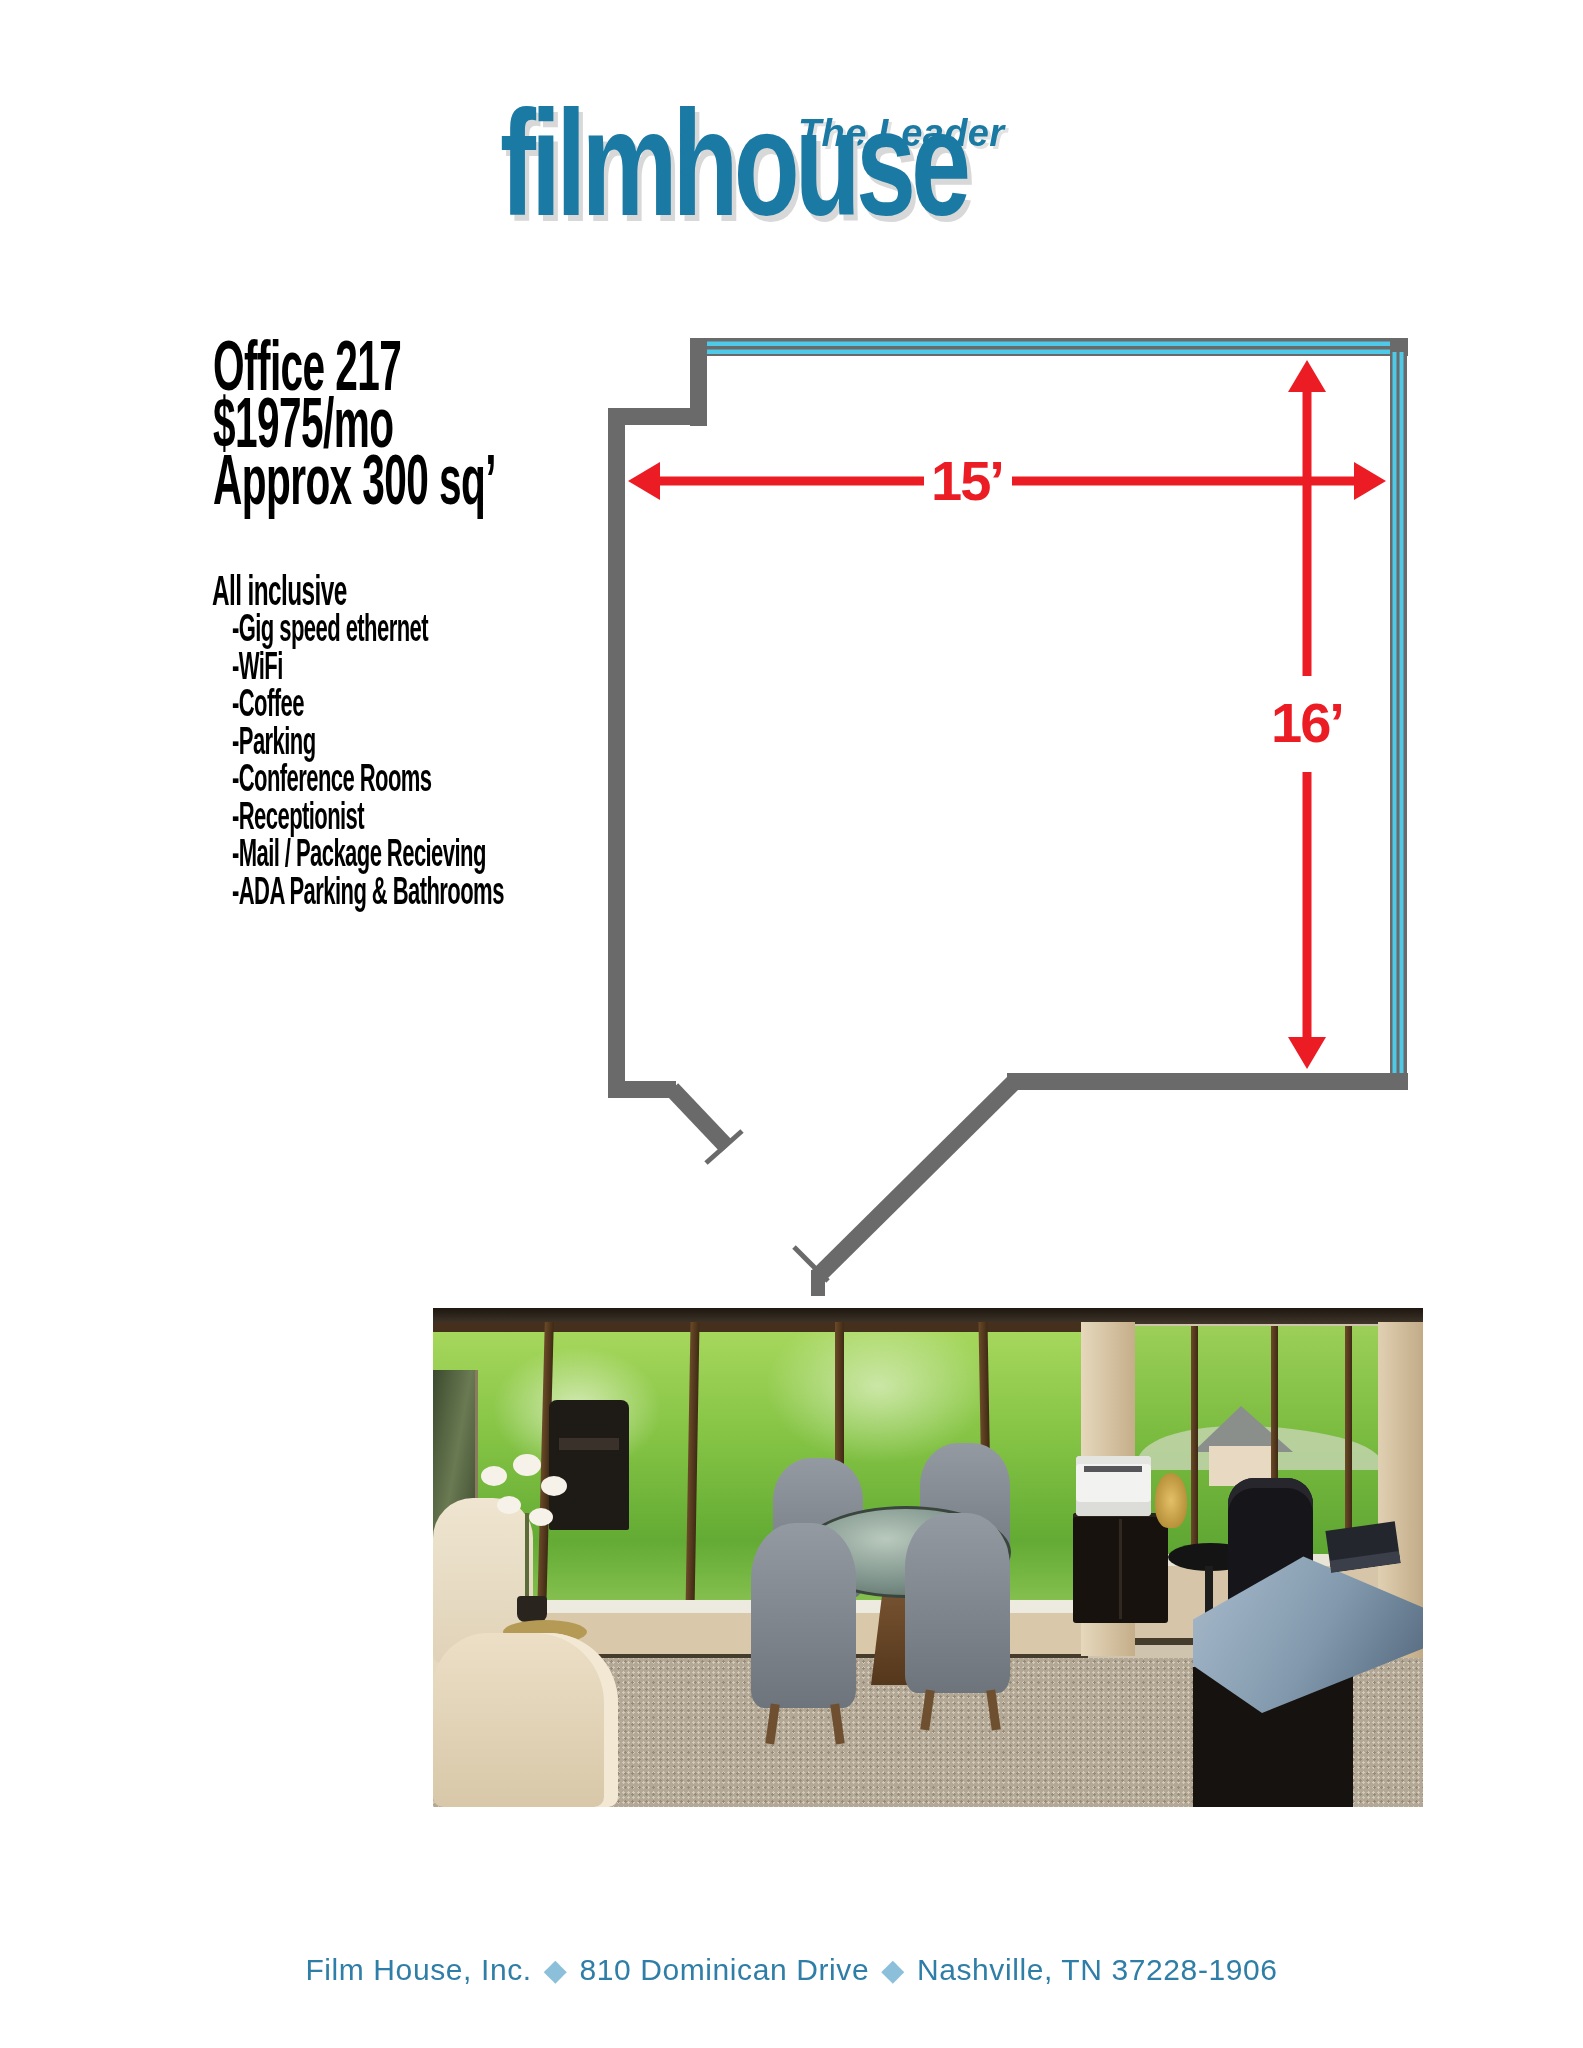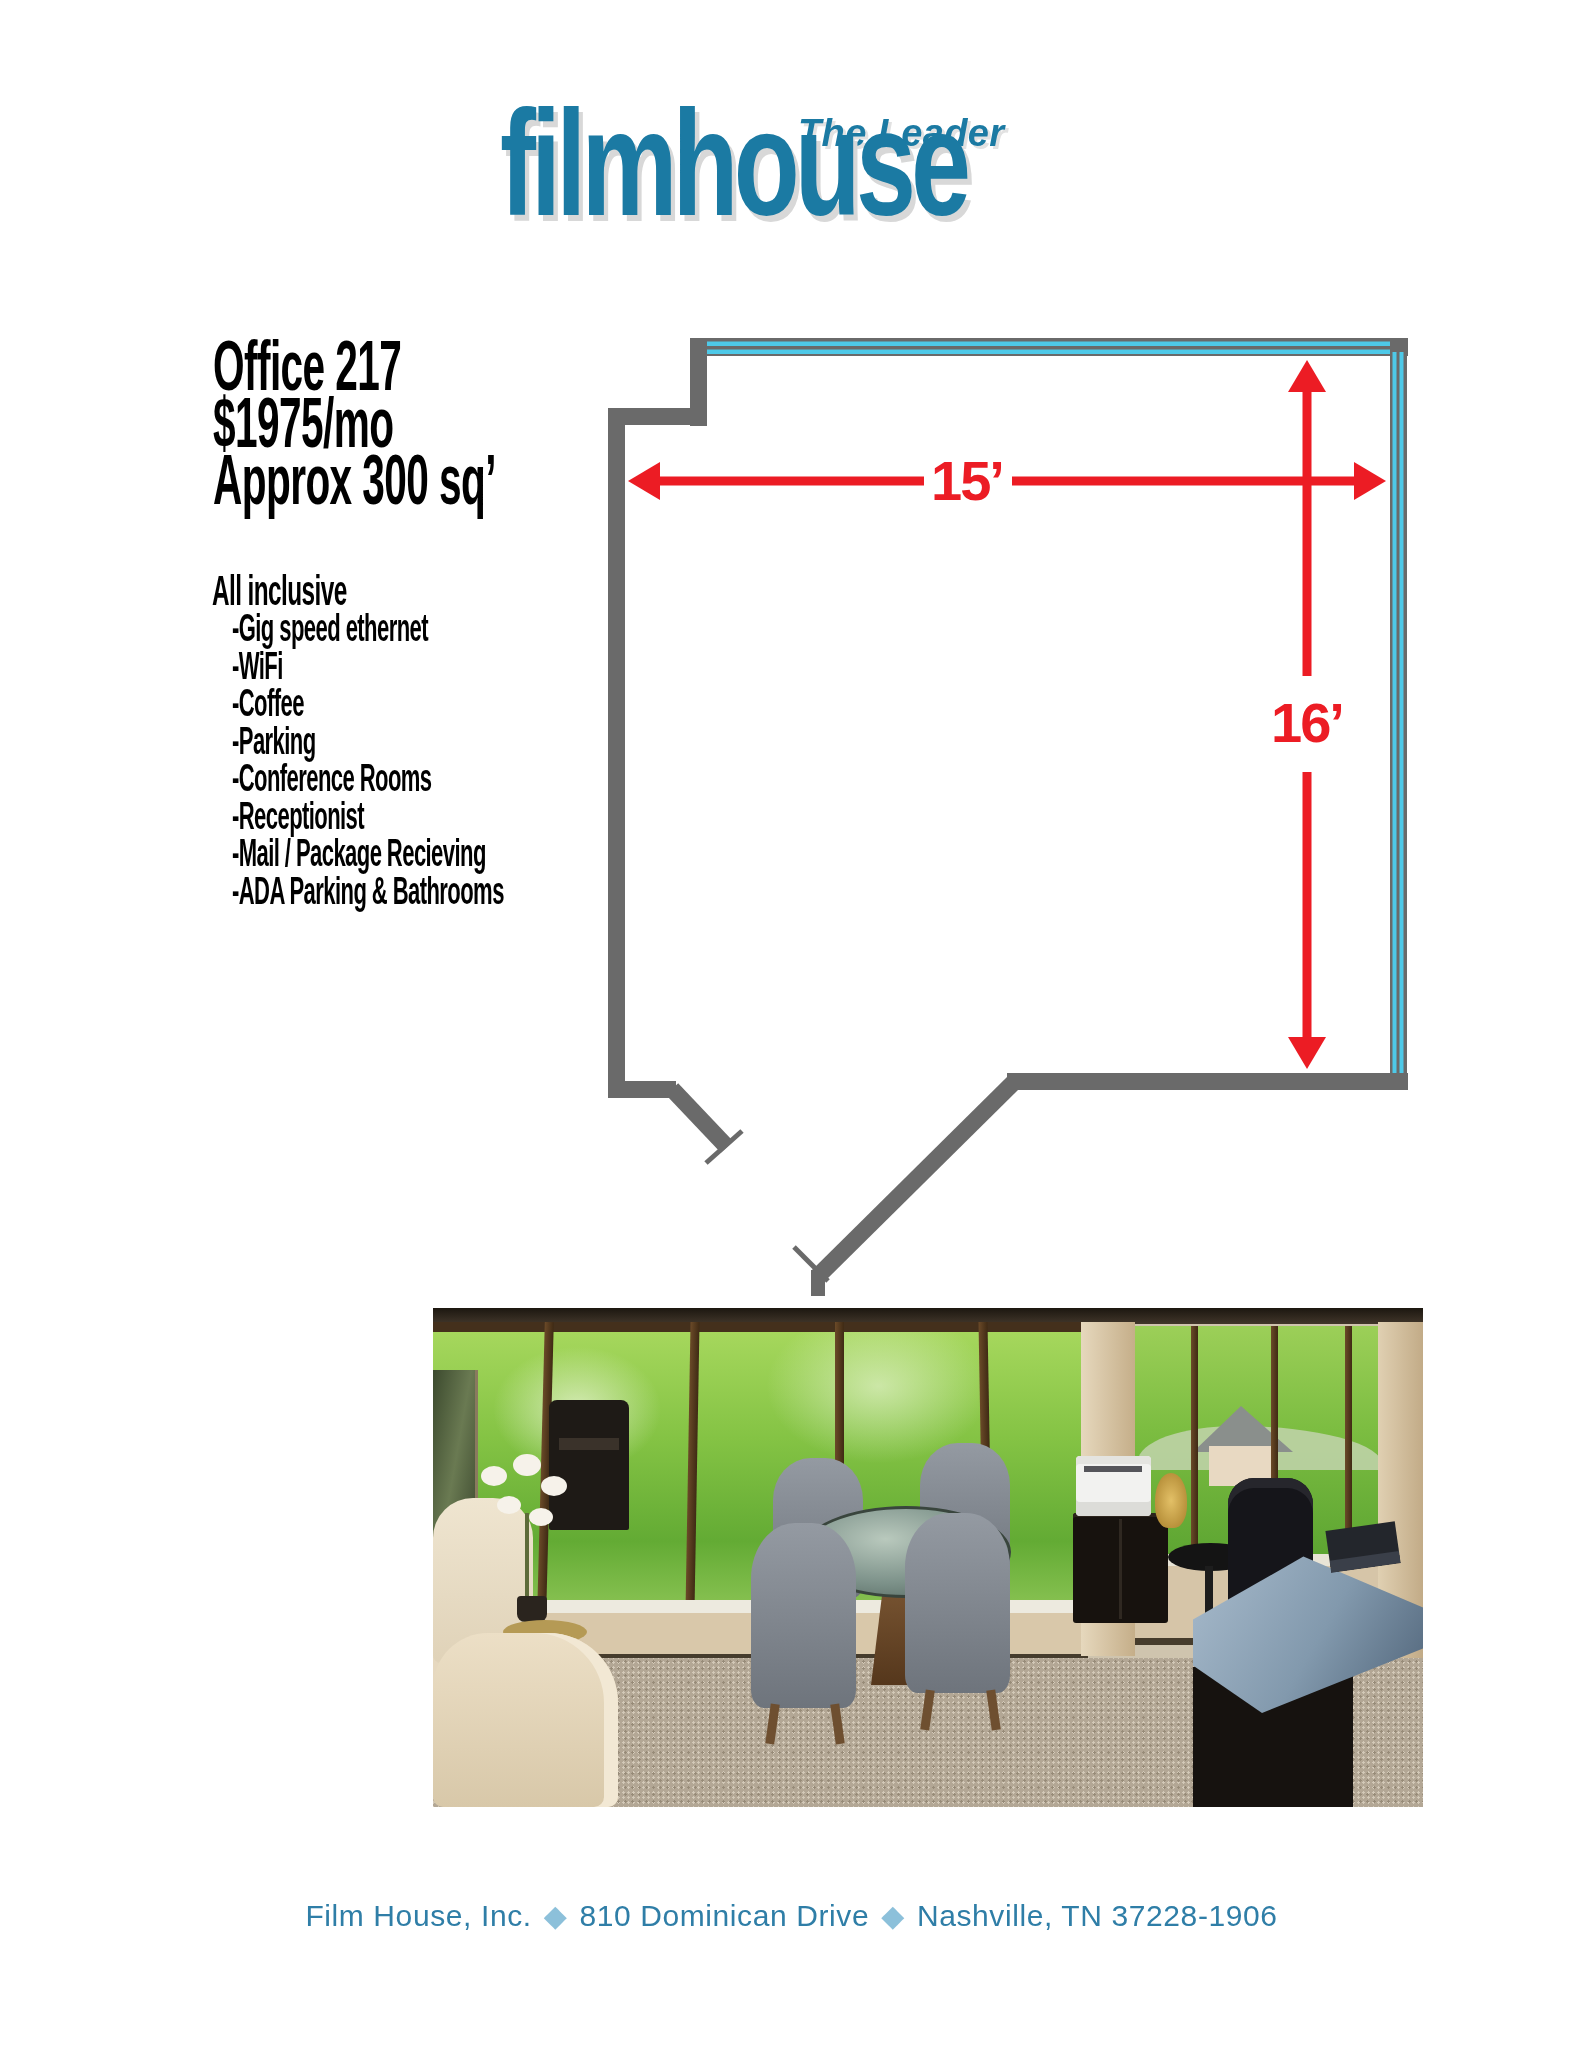--- a/index.html
+++ b/index.html
@@ -116,21 +116,21 @@
     background:linear-gradient(120deg,#a9bccd 0%,#8299ad 55%,#4f6378 100%);
     clip-path:polygon(0 45%,48% 8%,100% 38%,100% 62%,30% 100%,0 72%);}
   .desk-front{left:760px;top:340px;width:160px;height:159px;background:#16120f;
     clip-path:polygon(0 12%,100% 0,100% 100%,0 100%);}
   .laptop{left:895px;top:218px;width:70px;height:42px;background:#23262c;transform:rotate(-8deg);
     box-shadow:inset 0 -12px 0 #3a3f49;}
 
   
   .footer{position:absolute;left:0;width:1583px;text-align:center;
     color:var(--footer_teal);font-size:30px;letter-spacing:.6px;white-space:nowrap;}
-  .footer-line1{top:1898px;}
+  .footer-line1{top:1952px;}
   .footer-line2{top:1936px;}
   .diamond{color:var(--diamond_blue);padding:0 12px;font-size:30px;}
 </style>
 </head>
 <body>
 
 <div class="page">
 
   <div class="logo-tagline">The Leader</div>
   <div class="logo-wordmark">filmhouse</div>

